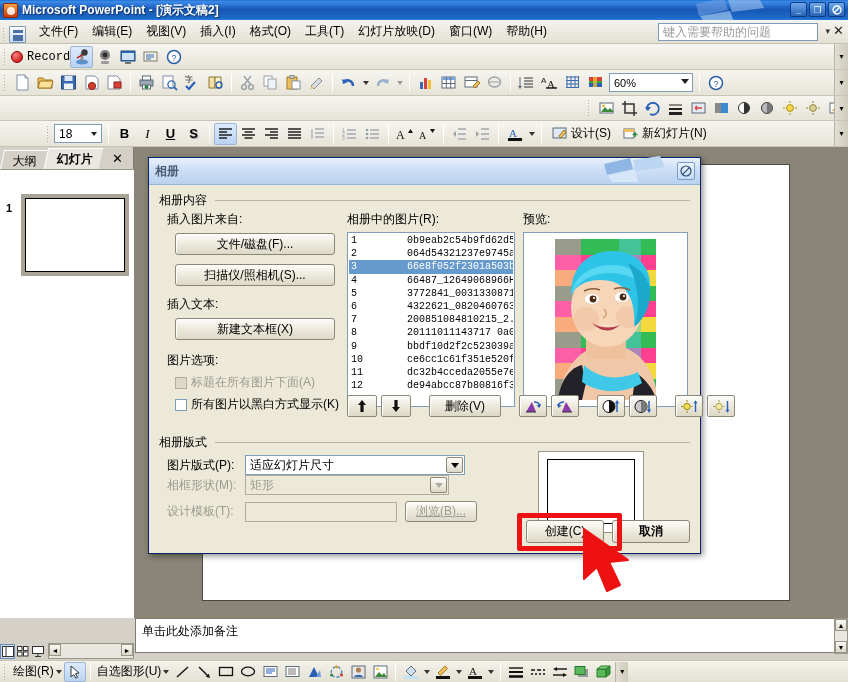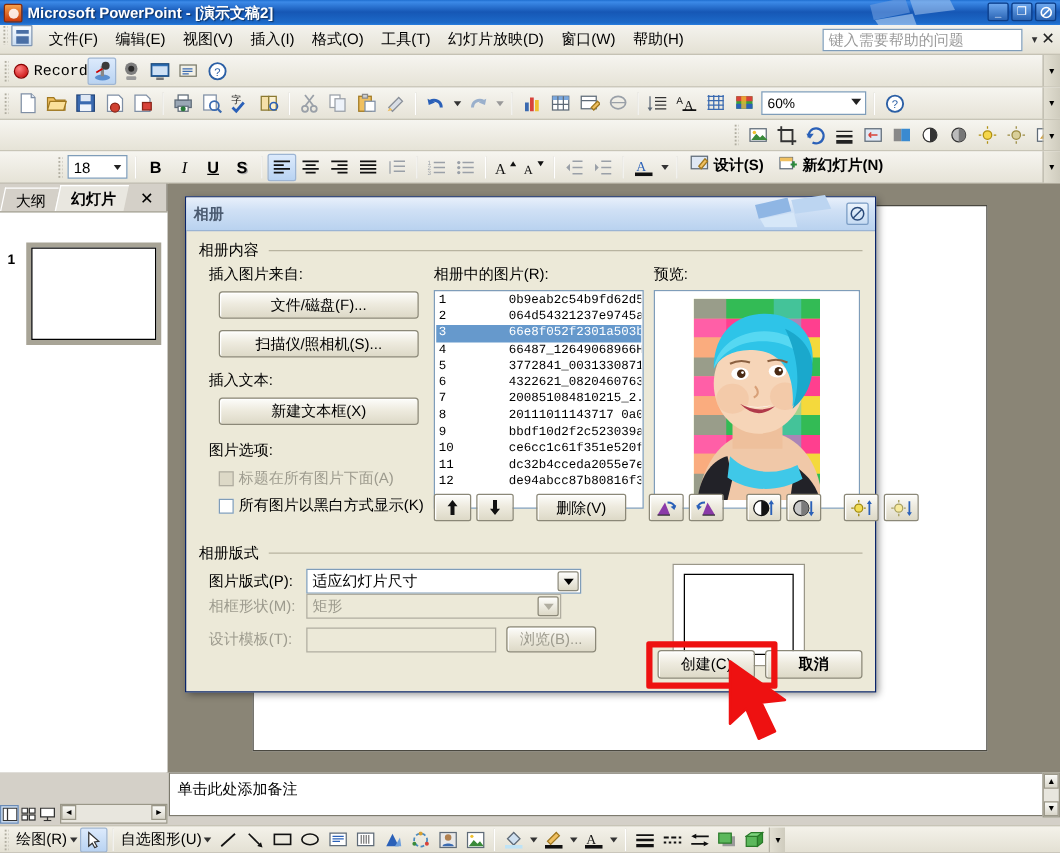--- a/index.html
+++ b/index.html
@@ -40,21 +40,21 @@
   .bgwin {
     position: absolute; right: 78px; top: -2px; width: 76px; height: 24px;
     opacity: .75; overflow: hidden;
   }
 
   
   .menubar {
     position: absolute; left: 0; top: 20px; width: 848px; height: 24px;
     background: linear-gradient(to bottom,#f4f3ee,#e4e1d4);
     border-bottom: 1px solid #c5c2b4;
-    display: flex; align-items: flex-start;
+    display: flex; align-items: flex-end;
   }
   .menu-grip { width: 4px; height: 16px; margin: 0 3px 0 2px;
     background-image: radial-gradient(#b0ada0 40%, transparent 41%);
     background-size: 3px 3px; }
   .menu-ppticon {
     width: 17px; height: 17px; margin-right: 6px; border-radius: 1px;
     background: linear-gradient(to bottom,#fafdff,#c9dcf2);
     border: 1px solid #8097b5; position: relative;
   }
   .menu-ppticon::before {
@@ -131,22 +131,22 @@
     position: relative; margin-right: 2px;
   }
   .combo .c-arrow {
     position: absolute; right: 4px; top: 7px; width: 0; height: 0;
     border-left: 3.5px solid transparent; border-right: 3.5px solid transparent;
     border-top: 4px solid #222;
   }
   .fbtn { width: 23px; height: 22px; display:flex;align-items:center;justify-content:center;
           font-size: 13px; border: 1px solid transparent; border-radius:2px; }
   .fbtn.sel { border: 1px solid #9db5d4; background: linear-gradient(to bottom,#dceafc,#b9d3f2); }
-  .txtbtn { height: 21px; display:flex;gap:3px; padding: 0 5px;
-            font-size: 12px; border: 1px solid transparent; border-radius: 2px; white-space: nowrap; font-weight: bold; }
+  .txtbtn { height: 21px; display:flex;align-items:center; gap:3px; padding: 0 5px;
+            font-size: 12px; border: 1px solid transparent; border-radius: 2px; white-space: nowrap; }
 
   
   .workarea {
     position: absolute; left: 0; top: 147px; width: 848px; height: 471px;
     background: #8a8576;
   }
   .pane-left {
     position: absolute; left: 0; top: 0; width: 134px; height: 471px;
     background: #d4d0c8; border-right: 1px solid #7d7a6e;
   }
@@ -1305,21 +1305,21 @@
             <div class="dcombo dis" style="width:204px">
               <span>矩形</span>
               <span class="dc-btn">
                   <span class="dc-tri"></span>
                 </span>
             </div>
           </div>
           <div style="display:flex;align-items:center;">
             <div class="label dis" style="width:78px">设计模板(T):</div>
             <div class="textinput dis" style="width:152px"></div>
-            <div class="btn dis" style="width:72px;height:21px;margin-left:8px;">浏览(B)...</div>
+            <div class="btn dis" style="width:72px;height:21px;margin-left:8px;text-decoration:underline;">浏览(B)...</div>
           </div>
         </div>
 
         <div class="layout-preview-outer"></div>
         <div class="layout-preview"></div>
       </div>
 
       <div style="position:absolute;right:10px;bottom:6px;display:flex;gap:8px;">
         <div class="btn" style="width:78px;height:23px;">创建(C)</div>
         <div class="btn" style="width:78px;height:23px;font-weight:bold;">取消</div>

